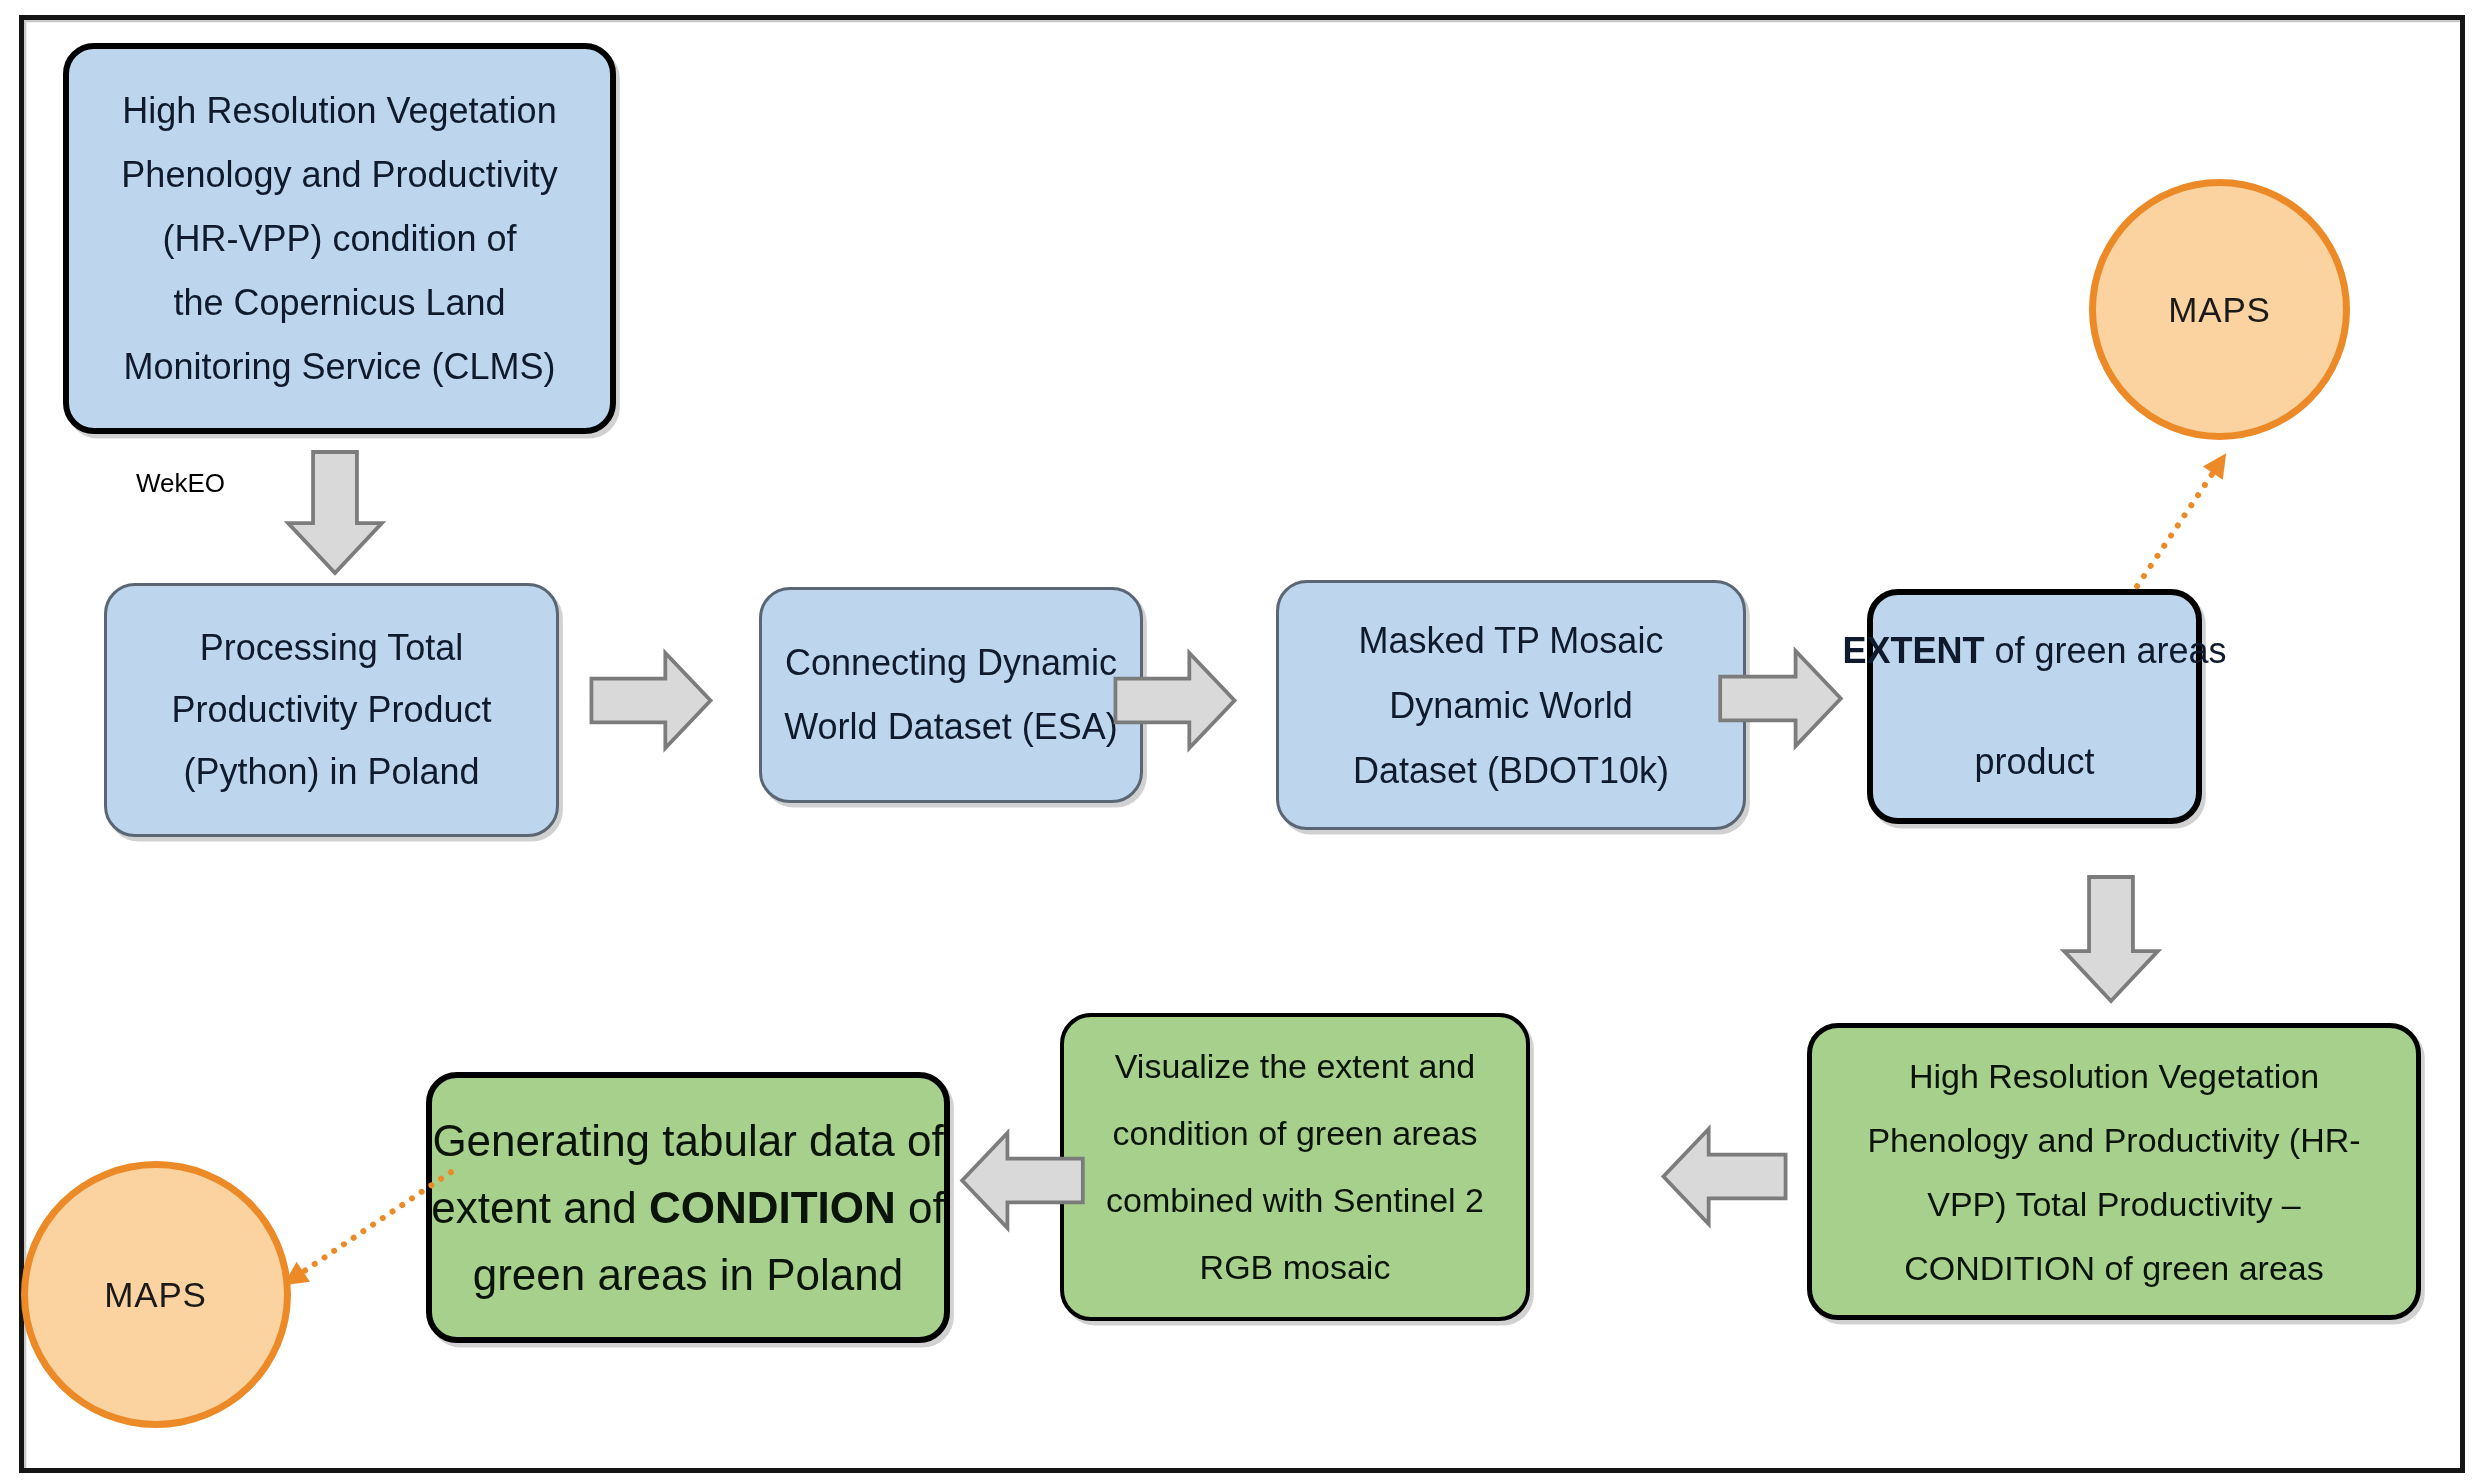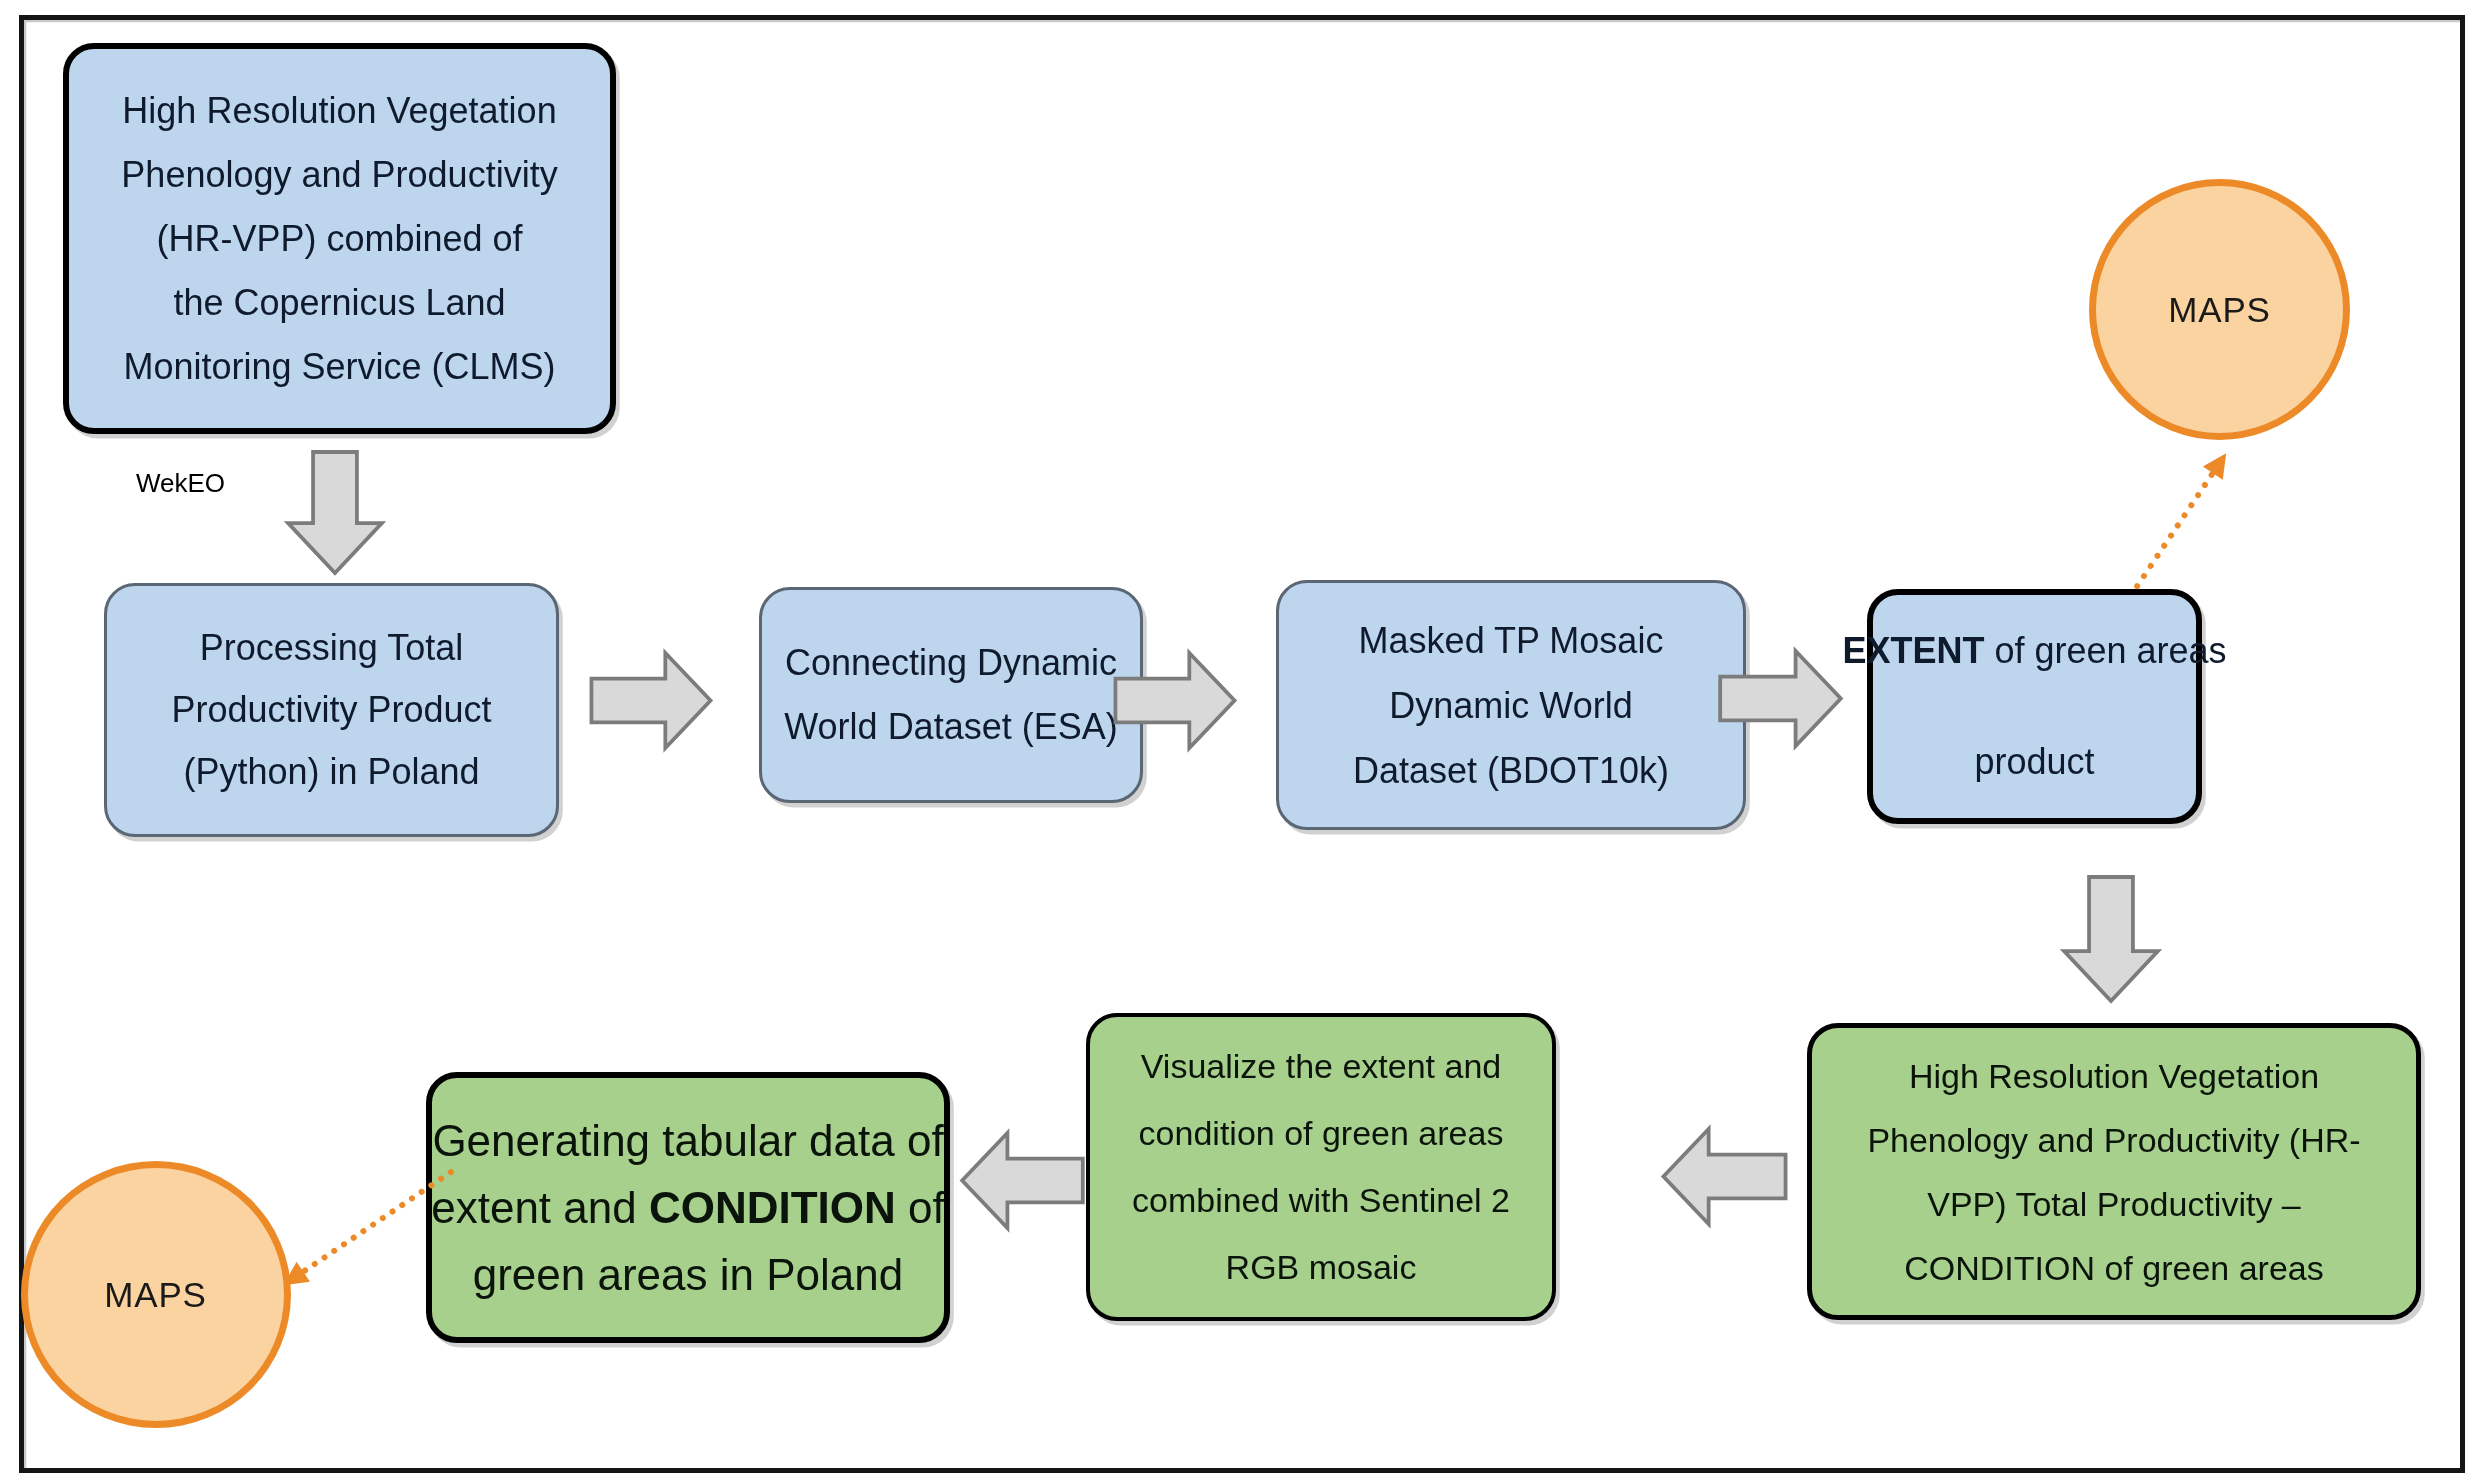--- a/index.html
+++ b/index.html
@@ -61,21 +61,21 @@
   .t-tabular{font-size:44px;line-height:67px;margin-top:26px;}
 </style>
 </head>
 <body>
 
 <div class="frame"></div>
 
 <div class="box blue thick t-clms" style="left:63px;top:43px;width:553px;height:391px;">
   <div class="ln">High Resolution Vegetation</div>
   <div class="ln">Phenology and Productivity</div>
-  <div class="ln">(HR-VPP) combined of</div>
+  <div class="ln">(HR-VPP) condition of</div>
   <div class="ln">the Copernicus Land</div>
   <div class="ln">Monitoring Service (CLMS)</div>
 </div>
 
 <div class="plainlabel" style="left:136px;top:468px;">WekEO</div>
 
 <svg class="blockarrow" style="left:288px;top:452px;" width="94" height="121" viewBox="0 0 124 160">
   <polygon points="33,0 91,0 91,94 124,94 62,160 0,94 33,94"></polygon>
 </svg>
 
@@ -129,21 +129,21 @@
   <div class="ln">High Resolution Vegetation</div>
   <div class="ln">Phenology and Productivity (HR-</div>
   <div class="ln">VPP) Total Productivity –</div>
   <div class="ln">CONDITION of green areas</div>
 </div>
 
 <svg class="blockarrow" style="left:1663px;top:1129px;" width="123" height="95" viewBox="0 0 162 126">
   <polygon points="162,34 60,34 60,0 0,63 60,126 60,92 162,92"></polygon>
 </svg>
 
-<div class="box green t-visualize" style="left:1086px;top:1013px;width:470px;height:308px;">
+<div class="box green t-visualize" style="left:1060px;top:1013px;width:470px;height:308px;">
   <div class="ln">Visualize the extent and</div>
   <div class="ln">condition of green areas</div>
   <div class="ln">combined with Sentinel 2</div>
   <div class="ln">RGB mosaic</div>
 </div>
 
 <svg class="blockarrow" style="left:962px;top:1133px;" width="121" height="95" viewBox="0 0 160 126">
   <polygon points="160,34 60,34 60,0 0,63 60,126 60,92 160,92"></polygon>
 </svg>
 

